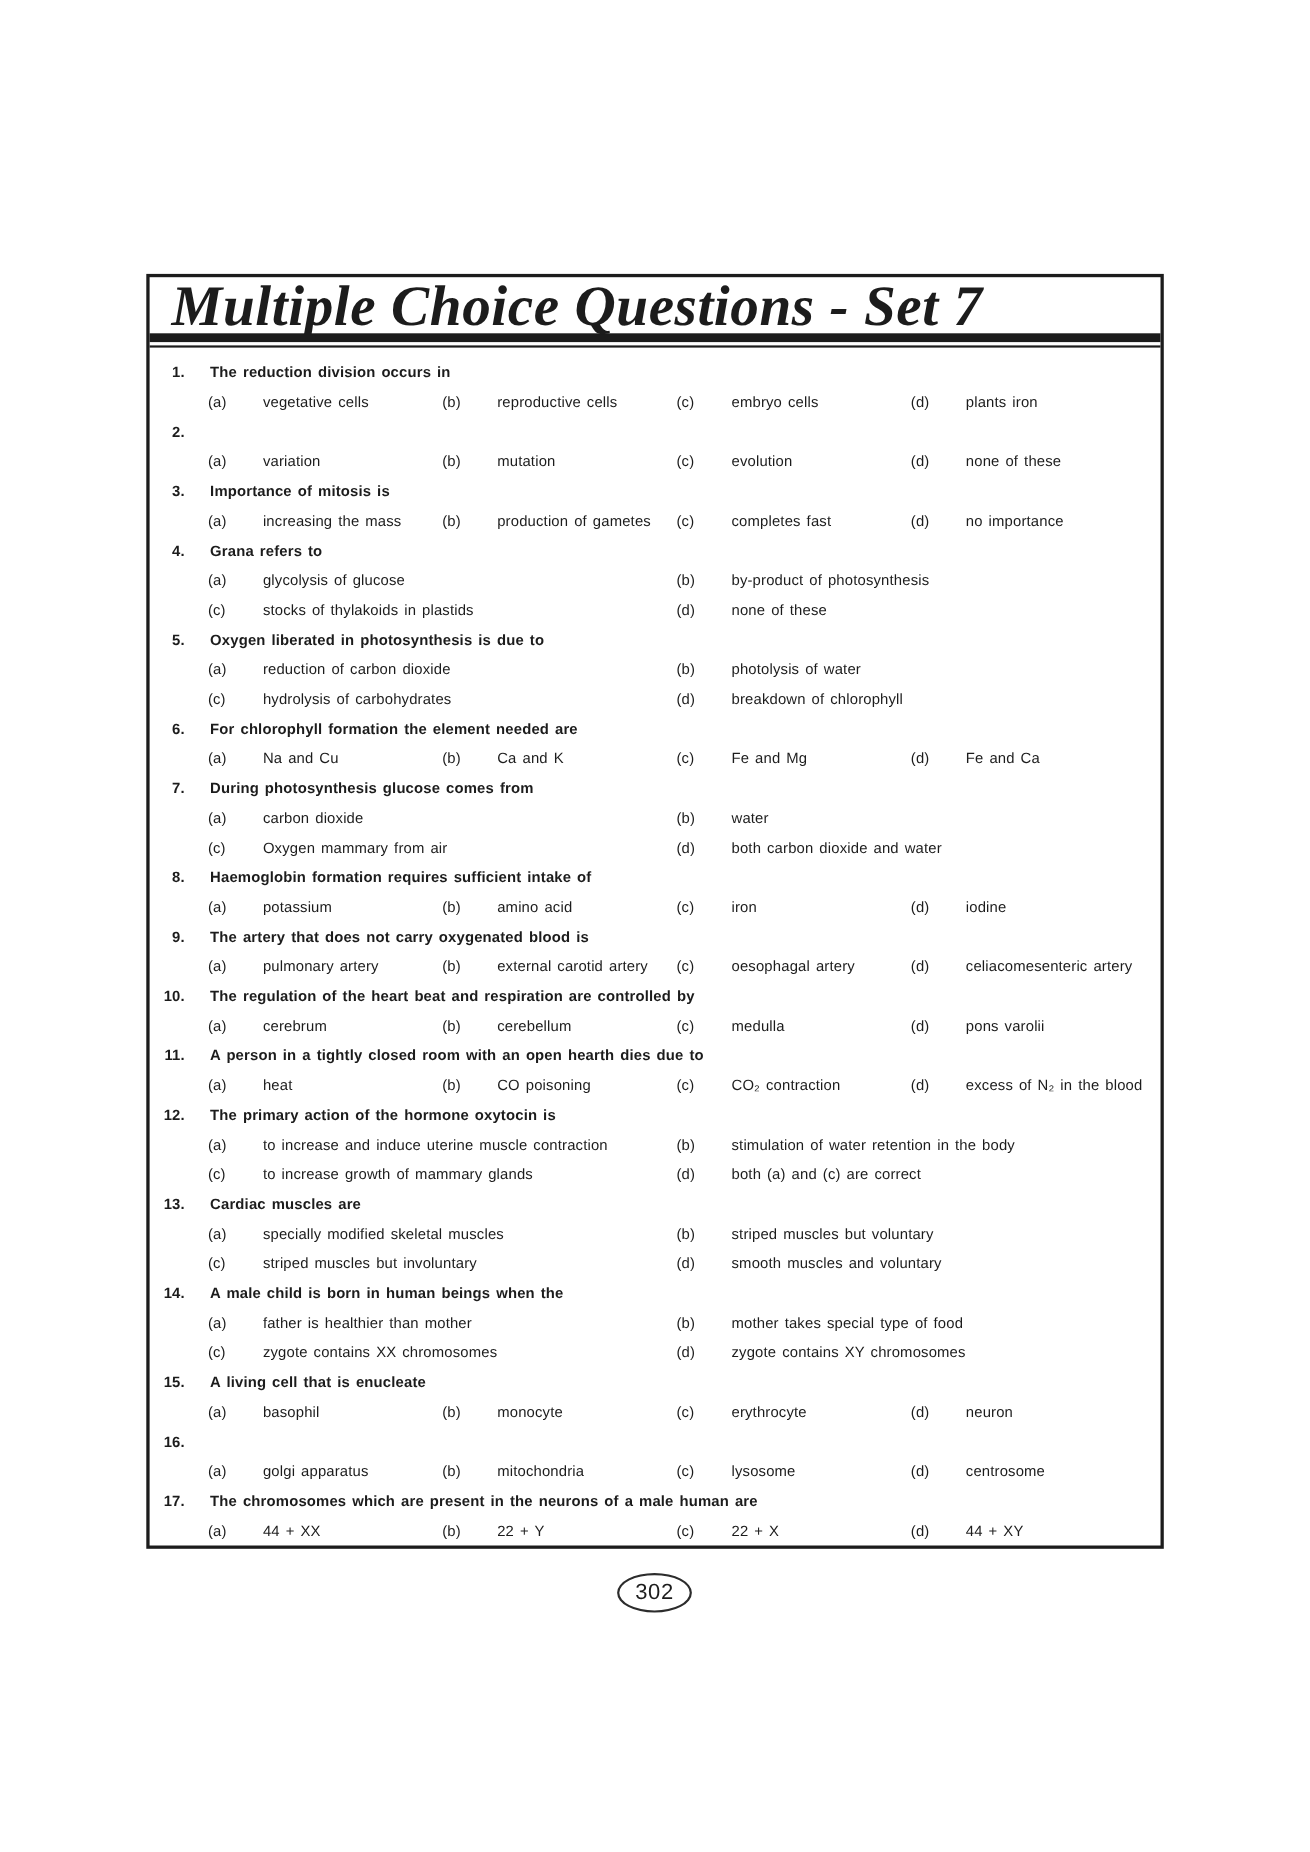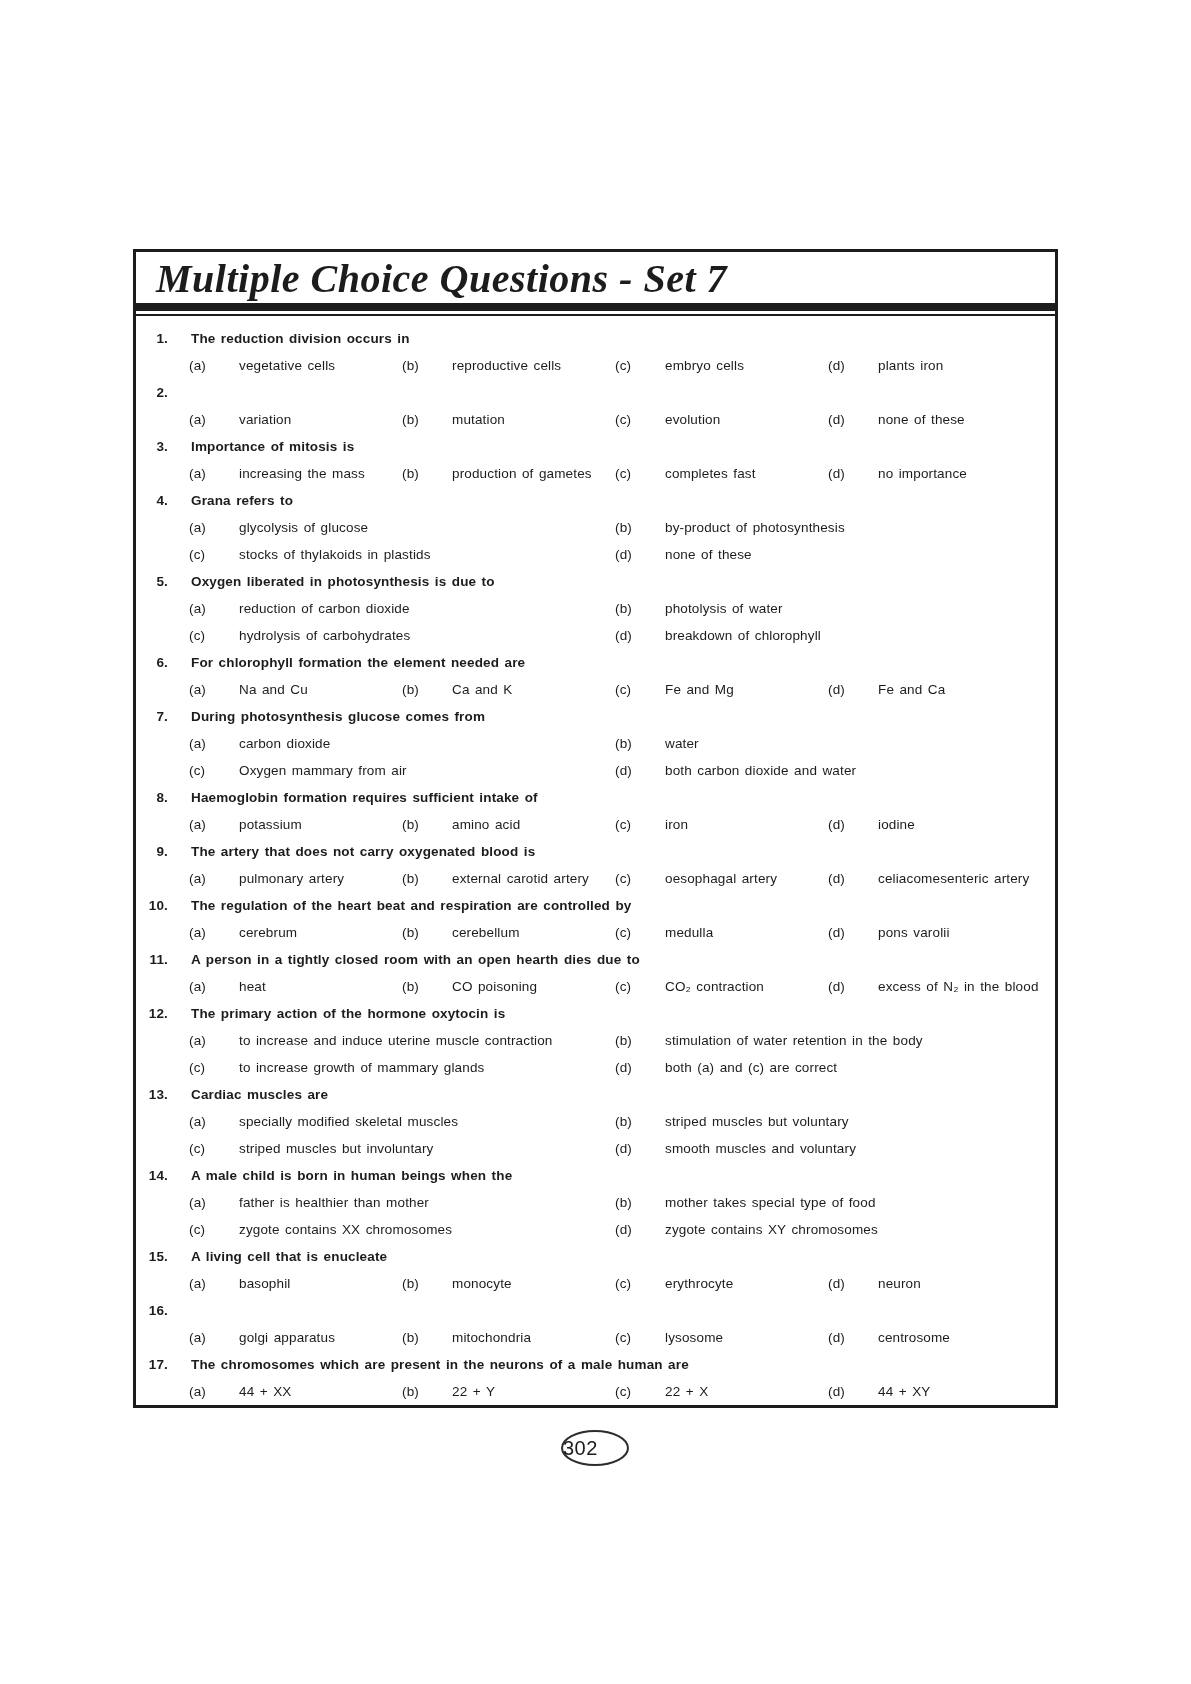--- a/index.html
+++ b/index.html
@@ -21,21 +21,21 @@
   }
   .title-bar{
     padding:4px 10px 2px 20px;
     border-bottom:8px solid #1c1c1c;
   }
   .title{
     margin:0;
     font-family:"Liberation Serif","DejaVu Serif",serif;
     font-style:italic;
     font-weight:700;
-    font-size:40px;
+    font-size:52px;
     line-height:45px;
     letter-spacing:.5px;
     color:#1c1c1c;
     white-space:nowrap;
   }
   .thin-rule{
     height:2px;
     background:#1c1c1c;
     margin-top:3px;
   }
@@ -70,21 +70,21 @@
   .opt-row.two{
     grid-template-columns:50px 376px 50px 1fr;
   }
   .opt-label,.opt-text{display:block;}
   .page-oval{
     position:absolute;
     left:561px;top:1430px;
     width:68px;height:36px;
     border:2px solid #2c2c2c;
     border-radius:50%;
-    display:flex;align-items:center;justify-content:flex-start;
+    display:flex;align-items:center;justify-content:center;
     font-size:20px;
     letter-spacing:.5px;
     color:#1c1c1c;
     box-sizing:border-box;
   }
 </style>
 </head>
 <body>
 
 <div class="page">

